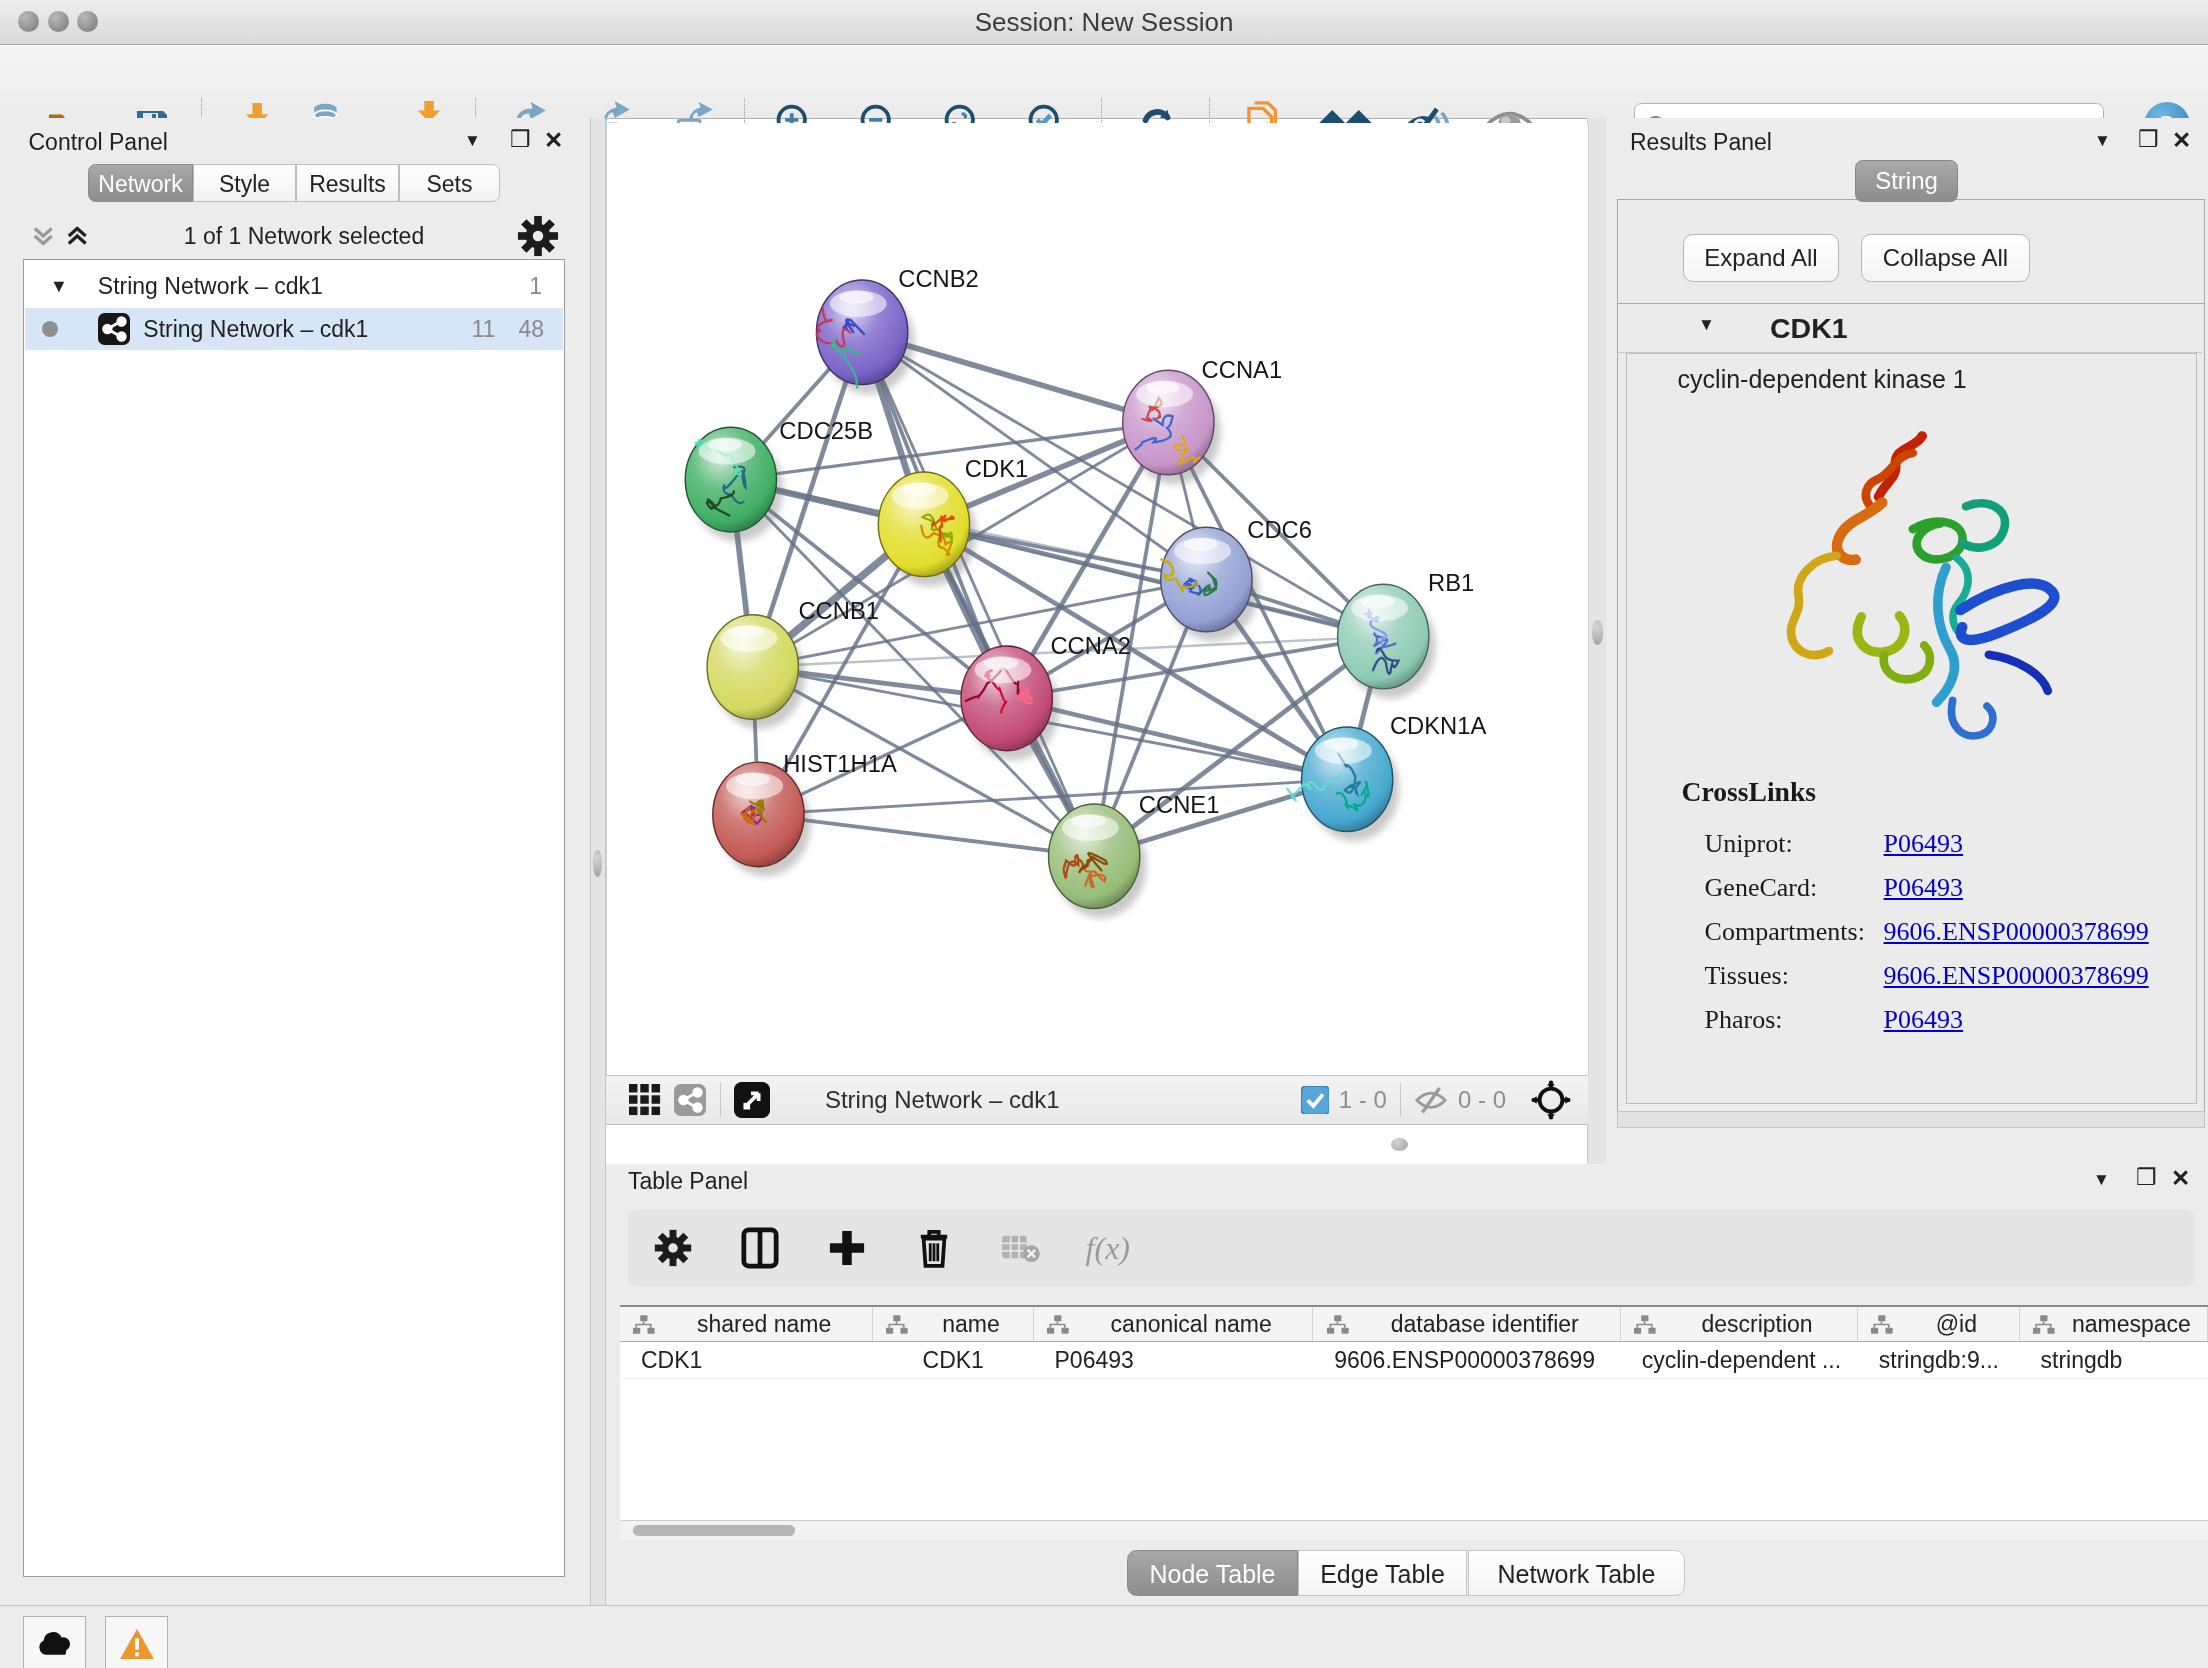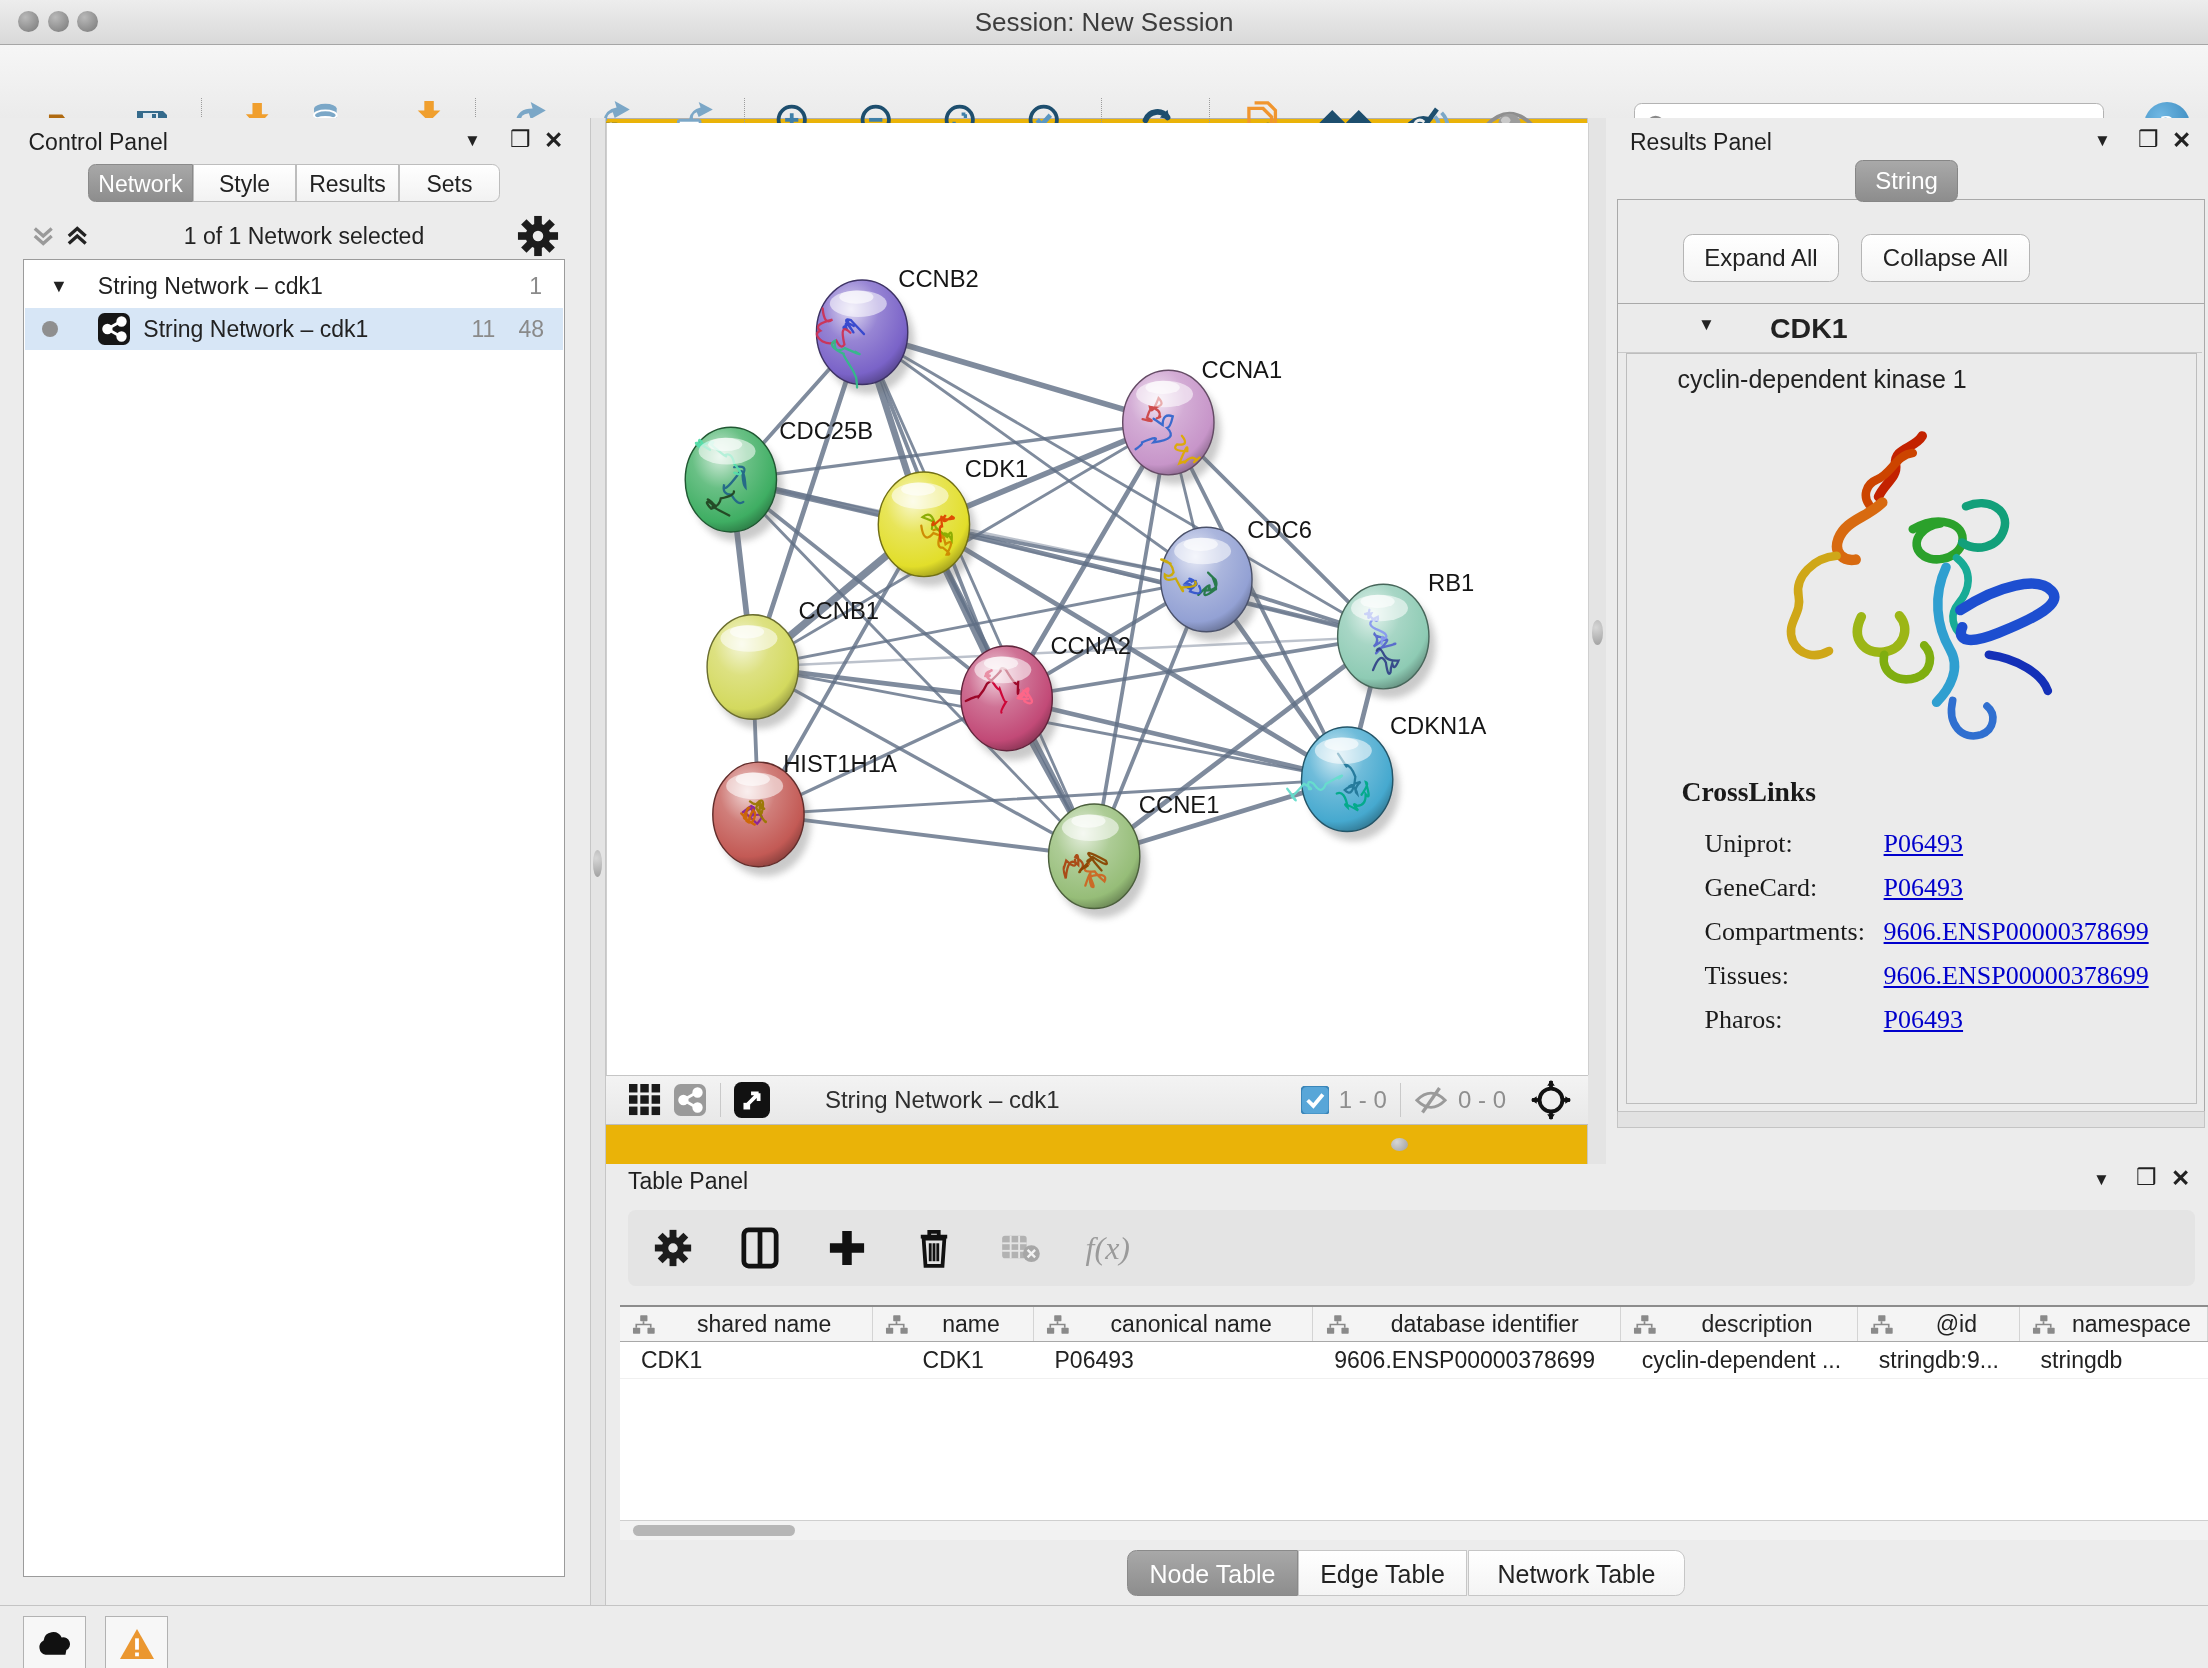--- a/index.html
+++ b/index.html
@@ -1,16 +1,16 @@
 <!DOCTYPE html>
 <html style="font-size:15px"><head>
 <meta charset="utf-8">
 <style>
   html,body{margin:0;padding:0;background:#d8d8d8;}
-  .screen{position:relative;width:2208px;height:1668px;background:#eab308;overflow:hidden;
+  .screen{position:relative;width:2208px;height:1668px;background:#ffffff;overflow:hidden;
           font-family:"Liberation Sans",sans-serif;color:#222;}
   .abs{position:absolute;}
   
   .titlebar{left:0;top:0;width:2208px;height:44px;
     background:linear-gradient(#ededed,#d9d9d9);border-bottom:1px solid #a6a6a6;}
   .tl{width:21px;height:21px;border-radius:50%;top:11.4px;
     background:radial-gradient(circle at 35% 30%,#b9b9b9,#777);}
   .wintitle{left:0;top:0;width:2208px;height:44px;line-height:44px;text-align:center;
     font-size:26px;color:#3c3c3c;}
   

